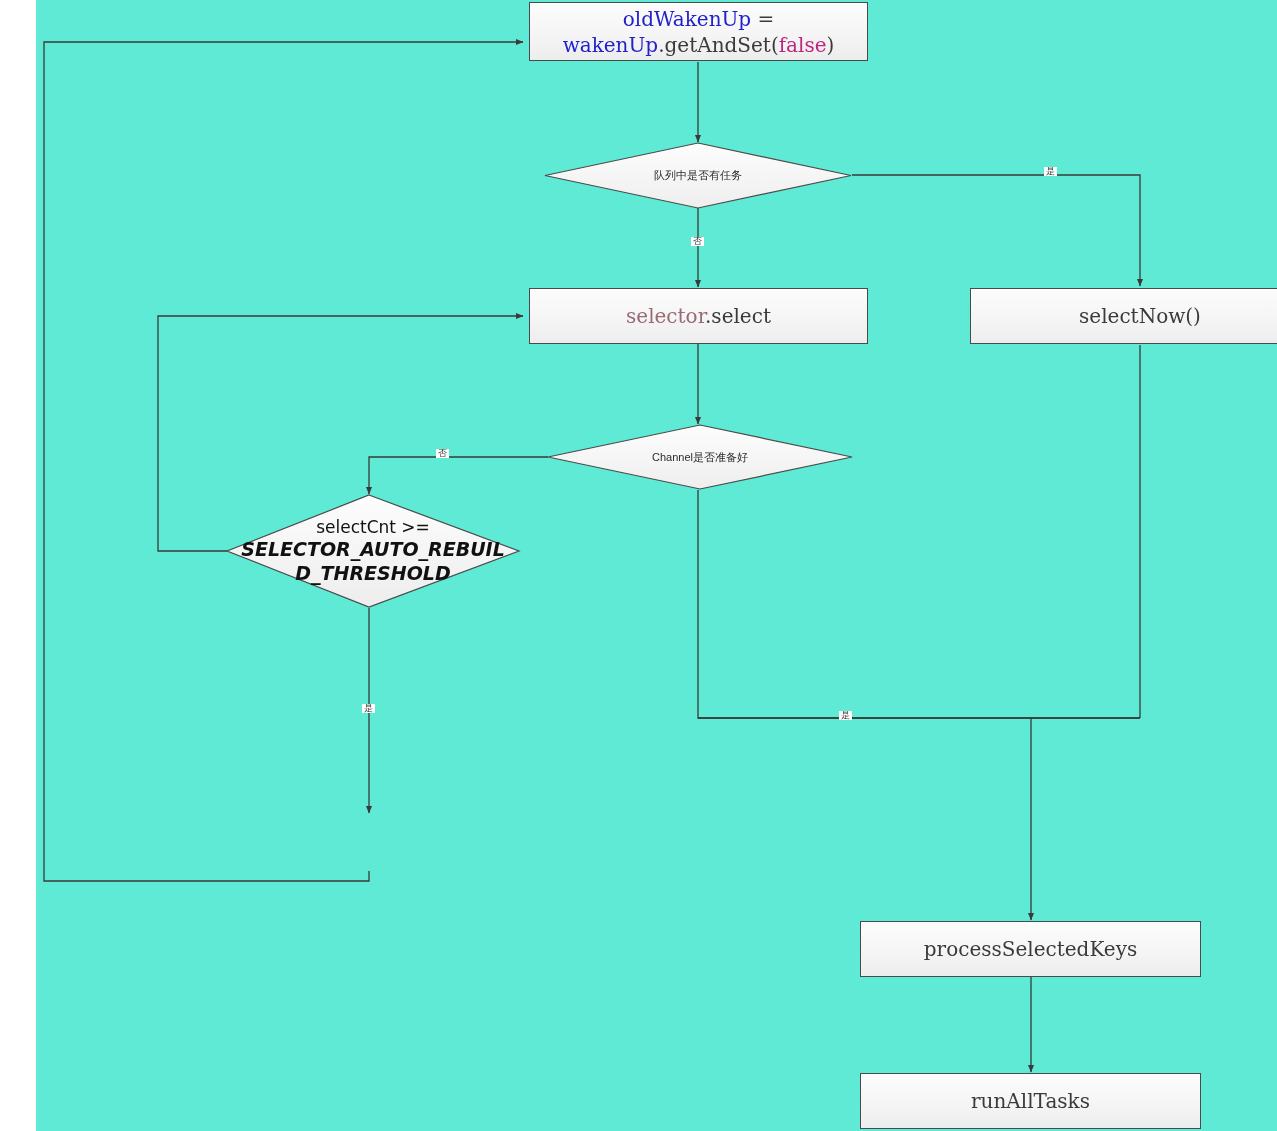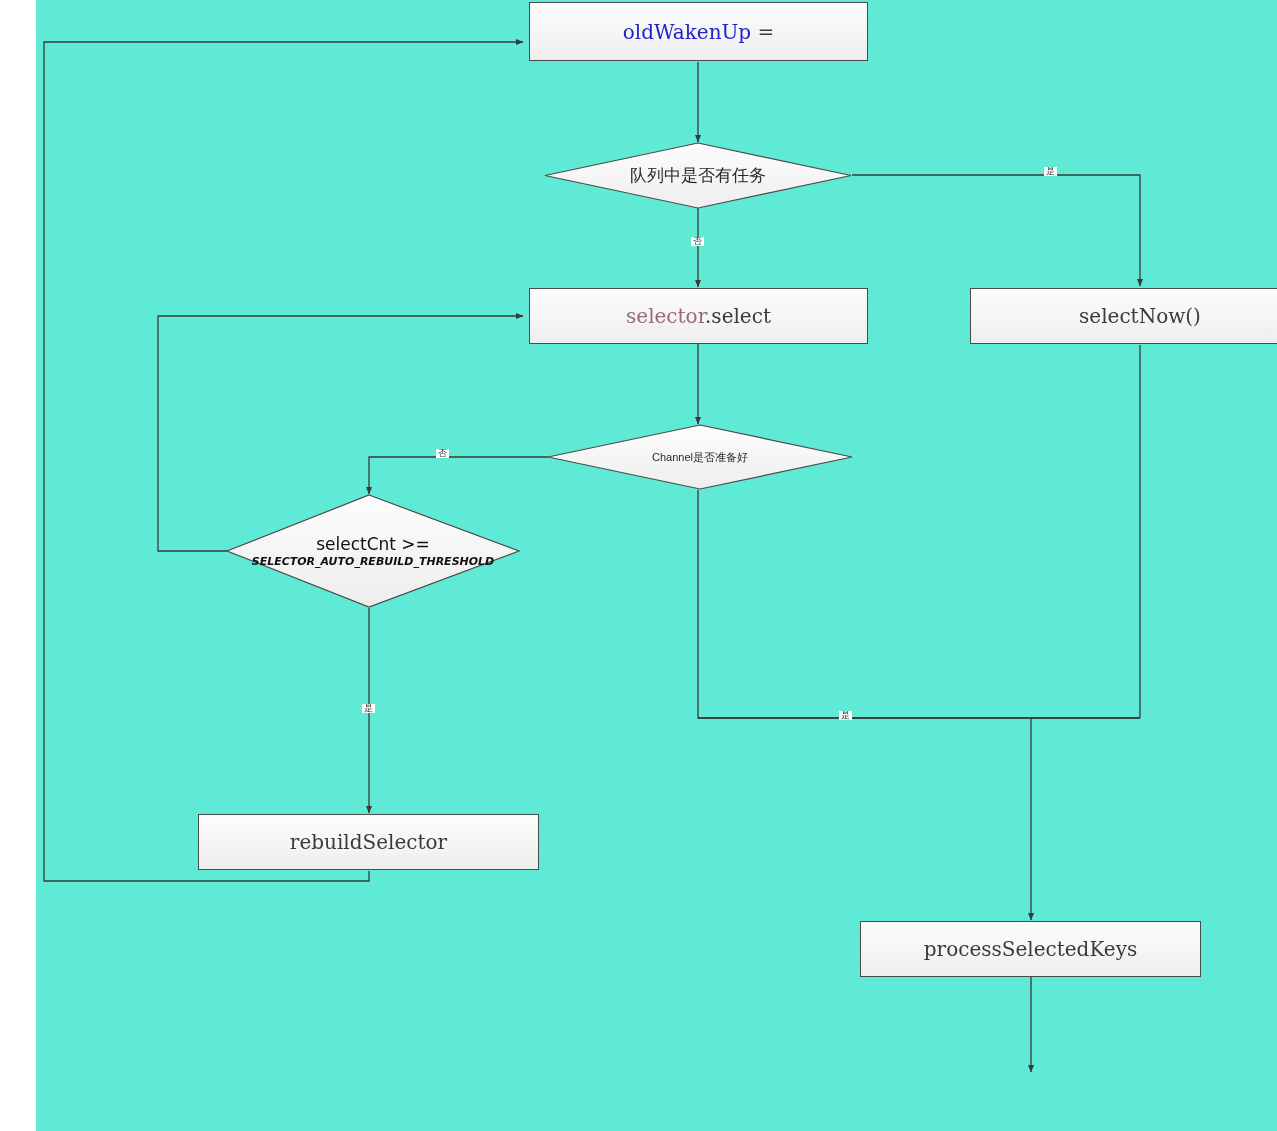--- a/index.html
+++ b/index.html
@@ -69,34 +69,34 @@
     pointer-events: none;
   }
   .zh-label {
     font-family: Liberation Sans, sans-serif;
     font-size: 11px;
     color: #2b2b2b;
     white-space: nowrap;
   }
   .zh-label-lg {
     font-family: Liberation Mono, monospace;
-    font-size: 17px;
+    font-size: 11px;
     color: #2b2b2b;
     white-space: nowrap;
   }
   .sel-line1 {
     font-family: "DejaVu Sans", sans-serif;
     font-size: 17px;
     color: #111;
     line-height: 1.25;
     text-align: right;
   }
   .sel-line2 {
     font-family: "DejaVu Sans", sans-serif;
-    font-size: 11px;
+    font-size: 19px;
     font-weight: bold;
     font-style: italic;
     color: #111;
     line-height: 1.25;
     width: 268px;
     word-break: break-all;
   }
 
   
   .edge-label {
@@ -147,20 +147,23 @@
 
       <path d="M 191,551 L 122,551 L 122,316 L 487,316" marker-end="url(#arrowhead)"></path>
 
       <path d="M 995,977 L 995,1072" marker-end="url(#arrowhead)"></path>
     </g>
   </svg>
 
   <div class="node-box" style="left:493px; top:2px; width:339px; height:59px; flex-direction:column;">
     <div class="code-line">
       <span class="tok-var">oldWakenUp</span><span class="tok-plain"> =</span>
+    </div>
+    <div class="code-line">
+      <span class="tok-var">wakenUp</span><span class="tok-plain">.getAndSet(</span><span class="tok-kw">false</span><span class="tok-plain">)</span>
     </div>
   </div>
 
   <div class="diamond-wrap" style="left:507px; top:142px; width:310px; height:67px;">
     <svg class="dshape" width="310" height="67" viewBox="0 0 310 67">
       <defs>
         <linearGradient id="dg1" x1="0" y1="0" x2="0" y2="1">
           <stop offset="0%" stop-color="#fdfdfd"></stop>
           <stop offset="100%" stop-color="#eeeeee"></stop>
         </linearGradient>
@@ -208,32 +211,32 @@
         </linearGradient>
       </defs>
       <polygon points="144,1 294,57 144,113 2,57" fill="url(#dg3)" stroke="#4a4a4a" stroke-width="1.2"></polygon>
     </svg>
     <div class="diamond-label">
       <span class="sel-line1">selectCnt &gt;=</span>
       <span class="sel-line2">SELECTOR_AUTO_REBUILD_THRESHOLD</span>
     </div>
   </div>
 
-  <div class="node-box" style="left:162px; top:814px; width:341px; height:56px;">
-    <div class="code-line">
-      <span class="tok-plain">rebuildSelector</span>
-    </div>
-  </div>
 
   <div class="node-box" style="left:824px; top:921px; width:341px; height:56px;text-align:center;">
     <div class="code-line">
       <span class="tok-plain">processSelectedKeys</span>
     </div>
   </div>
 
+  <div class="node-box" style="left:824px; top:1073px; width:341px; height:56px;">
+    <div class="code-line">
+      <span class="tok-plain">runAllTasks</span>
+    </div>
+  </div>
 
   <div class="edge-label" style="left:1008px; top:167px;">是</div>
 
   <div class="edge-label" style="left:655px; top:237px;">否</div>
 
   <div class="edge-label" style="left:400px; top:449px;">否</div>
 
   <div class="edge-label" style="left:803px; top:711px;">是</div>
 
   <div class="edge-label" style="left:326px; top:704px;">是</div>

